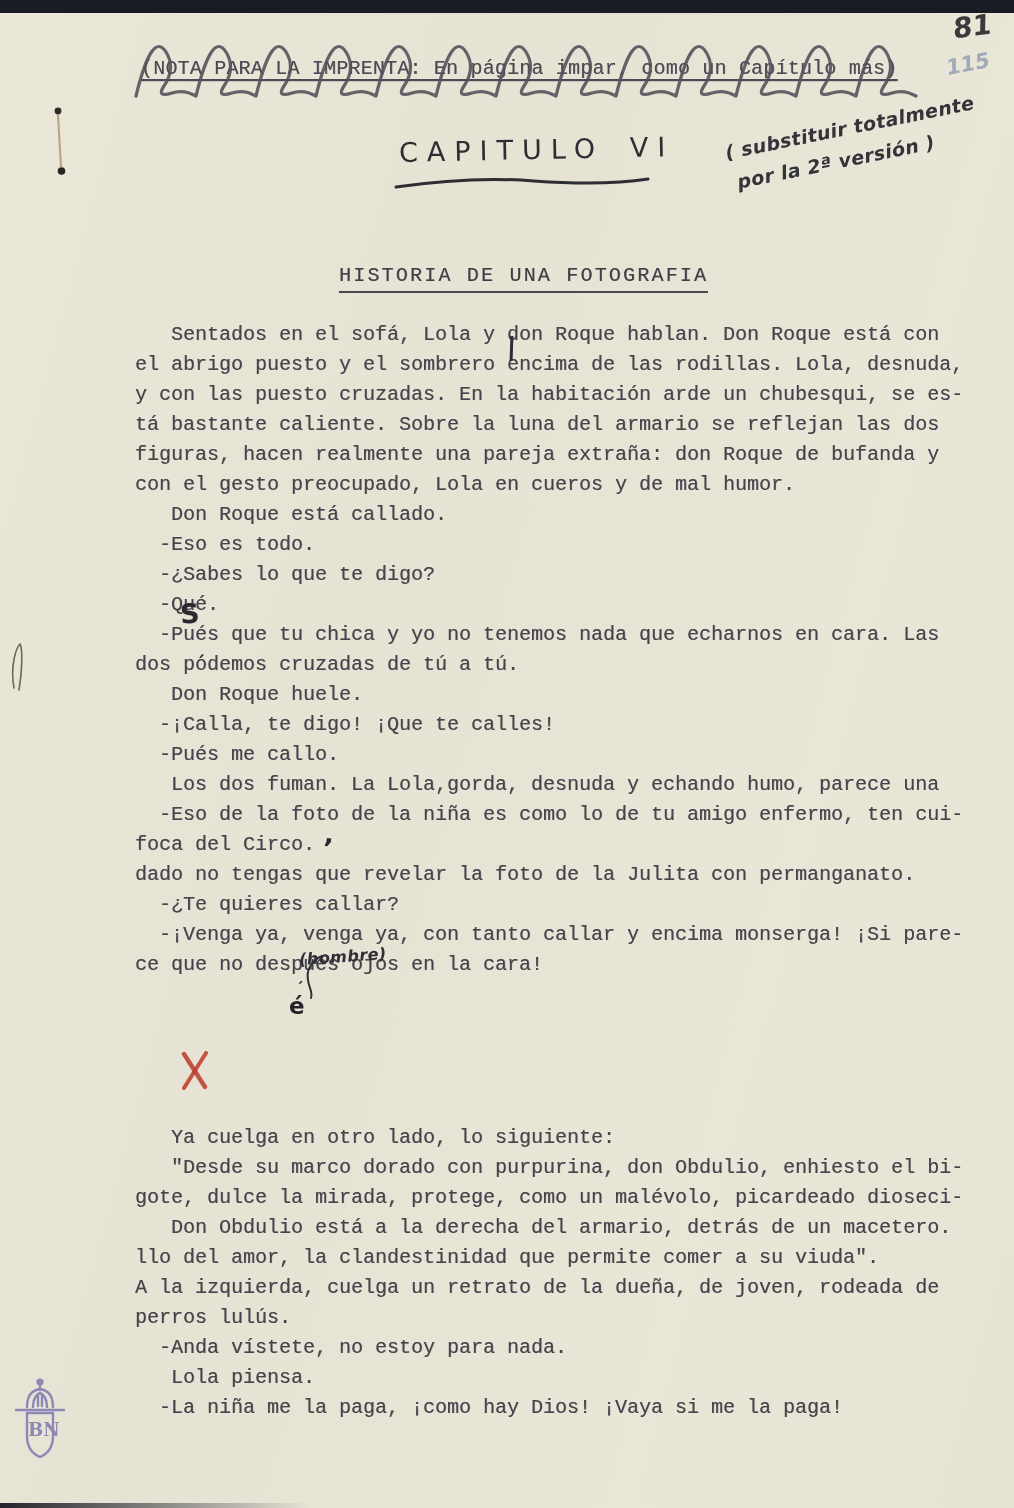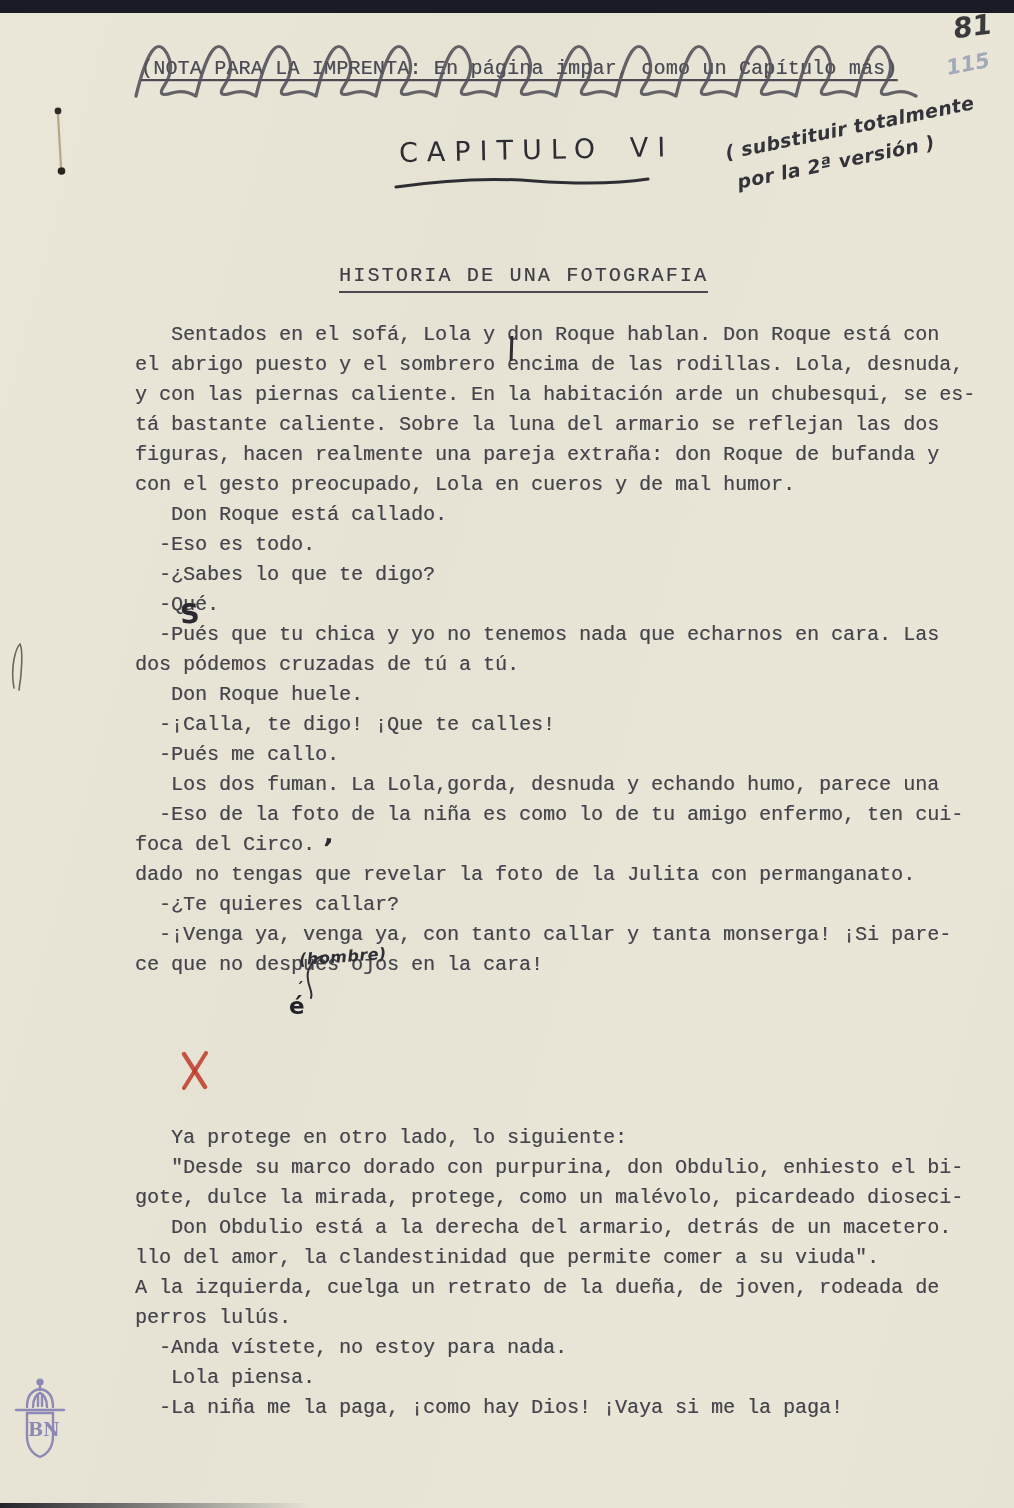--- a/index.html
+++ b/index.html
@@ -77,44 +77,44 @@
   <div class="hand margin-note">
     <div class="l1">( substituir totalmente</div>
     <div class="l2">por la 2ª versión )</div>
   </div>
 
   <div class="doc-title">HISTORIA DE UNA FOTOGRAFIA</div>
 
   <div class="typed" style="left:135px;top:320px;">
       <div class="tline">   Sentados en el sofá, Lola y don Roque hablan. Don Roque está con</div>
       <div class="tline">el abrigo puesto y el sombrero encima de las rodillas. Lola, desnuda,</div>
-      <div class="tline">y con las piernas caliente. En la habitación arde un chubesqui, se es-</div>
+      <div class="tline">y con las puesto cruzadas. En la habitación arde un chubesqui, se es-</div>
       <div class="tline">tá bastante caliente. Sobre la luna del armario se reflejan las dos</div>
       <div class="tline">figuras, hacen realmente una pareja extraña: don Roque de bufanda y</div>
       <div class="tline">con el gesto preocupado, Lola en cueros y de mal humor.</div>
       <div class="tline">   Don Roque está callado.</div>
       <div class="tline">  -Eso es todo.</div>
       <div class="tline">  -¿Sabes lo que te digo?</div>
       <div class="tline">  -Qué.</div>
       <div class="tline">  -Pués que tu chica y yo no tenemos nada que echarnos en cara. Las</div>
       <div class="tline">dos podemos cruzadas de tú a tú.</div>
       <div class="tline">   Don Roque huele.</div>
       <div class="tline">  -¡Calla, te digo! ¡Que te calles!</div>
       <div class="tline">  -Pués me callo.</div>
       <div class="tline">   Los dos fuman. La Lola,gorda, desnuda y echando humo, parece una</div>
       <div class="tline">  -Eso de la foto de la niña es como lo de tu amigo enfermo, ten cui-</div>
       <div class="tline">foca del Circo.</div>
       <div class="tline">dado no tengas que revelar la foto de la Julita con permanganato.</div>
       <div class="tline">  -¿Te quieres callar?</div>
-      <div class="tline">  -¡Venga ya, venga ya, con tanto callar y tanta monserga! ¡Si pare-</div>
+      <div class="tline">  -¡Venga ya, venga ya, con tanto callar y encima monserga! ¡Si pare-</div>
       <div class="tline">ce que no después ojos en la cara!</div>
     </div>
 
   <div class="typed" style="left:135px;top:1123px;">
-      <div class="tline">   Ya protege en otro lado, lo siguiente:</div>
+      <div class="tline">   Ya cuelga en otro lado, lo siguiente:</div>
       <div class="tline">   "Desde su marco dorado con purpurina, don Obdulio, enhiesto el bi-</div>
       <div class="tline">gote, dulce la mirada, protege, como un malévolo, picardeado dioseci-</div>
       <div class="tline">   Don Obdulio está a la derecha del armario, detrás de un macetero.</div>
       <div class="tline">llo del amor, la clandestinidad que permite comer a su viuda".</div>
       <div class="tline">A la izquierda, cuelga un retrato de la dueña, de joven, rodeada de</div>
       <div class="tline">perros lulús.</div>
       <div class="tline">  -Anda vístete, no estoy para nada.</div>
       <div class="tline">   Lola piensa.</div>
       <div class="tline">  -La niña me la paga, ¡como hay Dios! ¡Vaya si me la paga!</div>
     </div>

